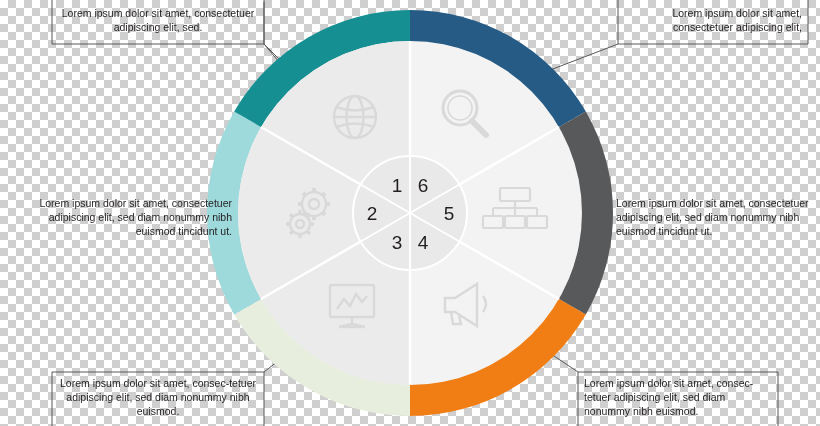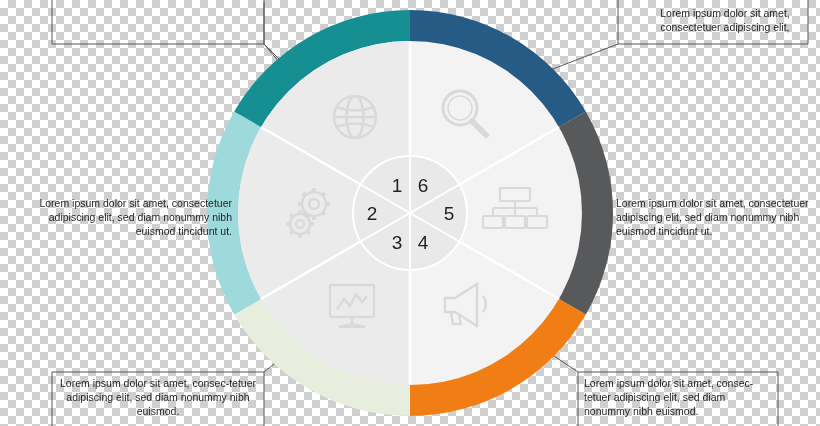--- a/index.html
+++ b/index.html
@@ -35,21 +35,21 @@
     position: absolute;
     font-size: 10.5px;
     line-height: 14px;
     color: #231f20;
   }
   .callout .txt {
     display: block;
     padding: 4px 6px;
   }
   .cl-tl { left: 52px;  top: 2px;   width: 212px; text-align: center; }
-  .cl-tr { left: 618px; top: 2px;   width: 190px; text-align: center; padding-left: 12px; }
+  .cl-tr { left: 618px; top: 2px;   width: 190px; text-align: right; }
   .cl-ml { left: 6px;   top: 192px; width: 232px; text-align: right; }
   .cl-mr { left: 610px; top: 192px; width: 218px; text-align: left; }
   .cl-bl { left: 52px;  top: 372px; width: 212px; text-align: center; }
   .cl-br { left: 578px; top: 372px; width: 200px; text-align: left; }
   svg { display: block; }
   .ctr-num {
     font-family: "Liberation Sans", sans-serif;
     font-size: 19px;
     fill: #231f20;
   }
@@ -199,20 +199,23 @@
       <line x1="0" y1="18" x2="13" y2="21"></line>
     </g>
 
     <g stroke="#d9d9d9" stroke-width="2.4" fill="none" transform="translate(465,304)">
       <path d="M-20 -6 L-20 8 L-10 8 L12 22 L12 -20 L-10 -6 Z"></path>
       <path d="M-14 8 L-12 20 L-4 20 L-6 12"></path>
       <path d="M18 -8 Q24 0 18 8"></path>
     </g>
   </svg>
 
+  <div class="callout cl-tl">
+    <span class="txt">Lorem ipsum dolor sit amet, consectetuer adipiscing elit, sed.</span>
+  </div>
   <div class="callout cl-tr">
     <span class="txt">Lorem ipsum dolor sit amet, consectetuer adipiscing elit,</span>
   </div>
   <div class="callout cl-ml">
     <span class="txt">Lorem ipsum dolor sit amet, consectetuer adipiscing elit, sed diam nonummy nibh euismod tincidunt ut.</span>
   </div>
   <div class="callout cl-mr">
     <span class="txt">Lorem ipsum dolor sit amet, consectetuer adipiscing elit, sed diam nonummy nibh euismod tincidunt ut.</span>
   </div>
   <div class="callout cl-bl">

